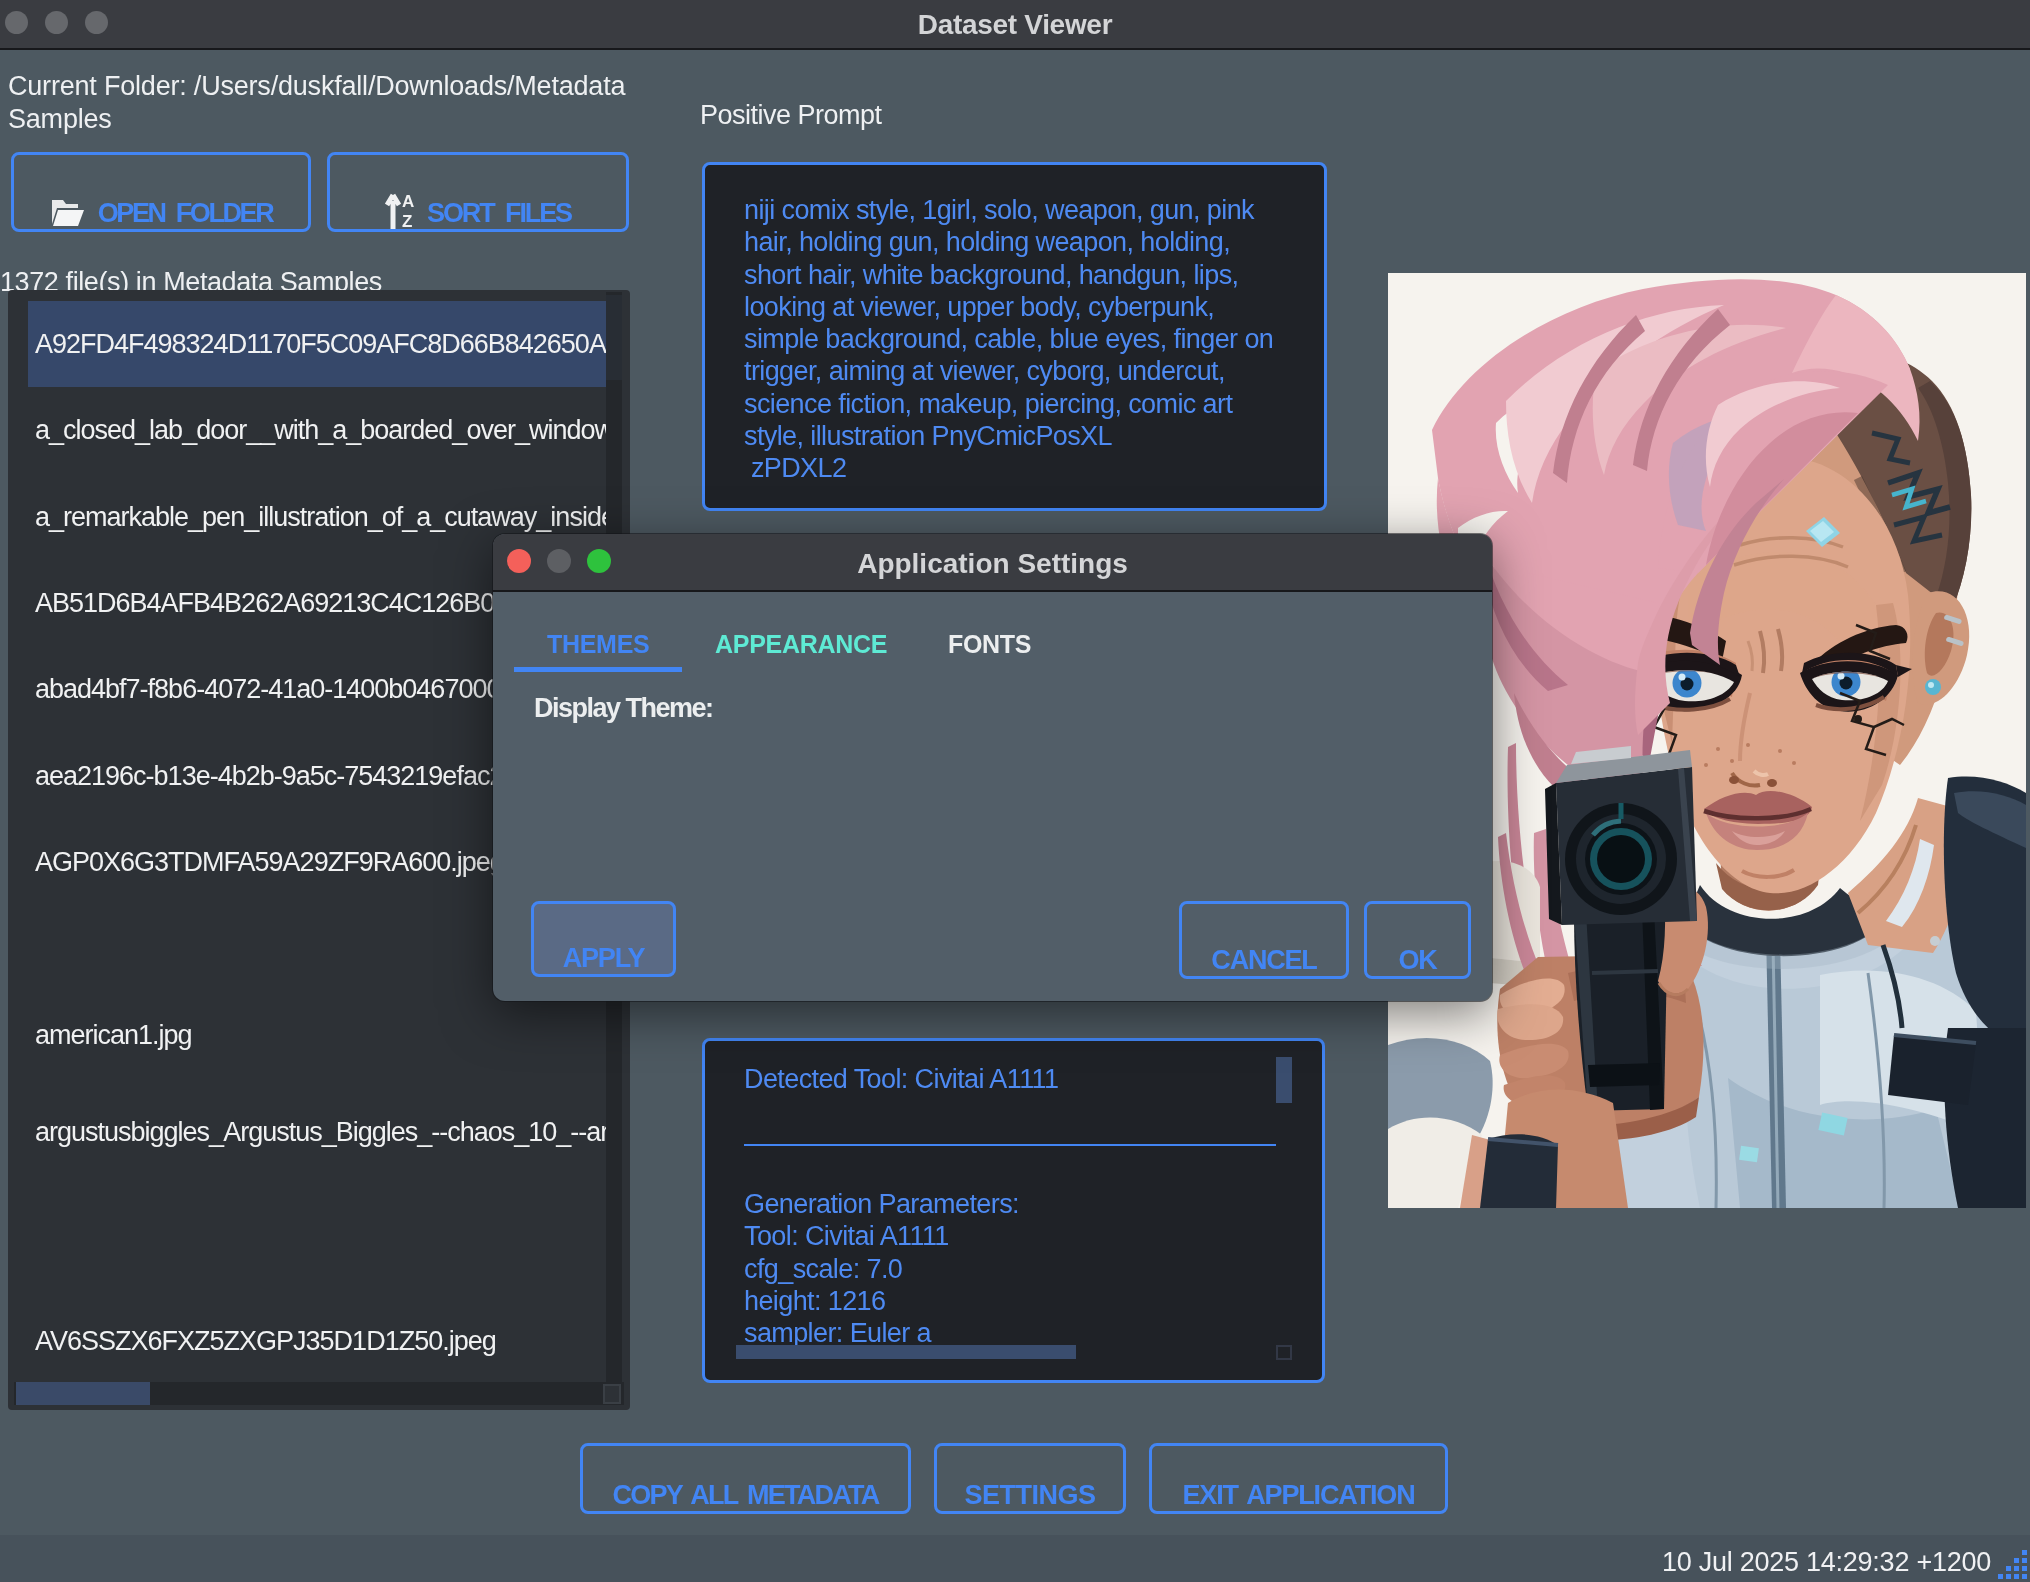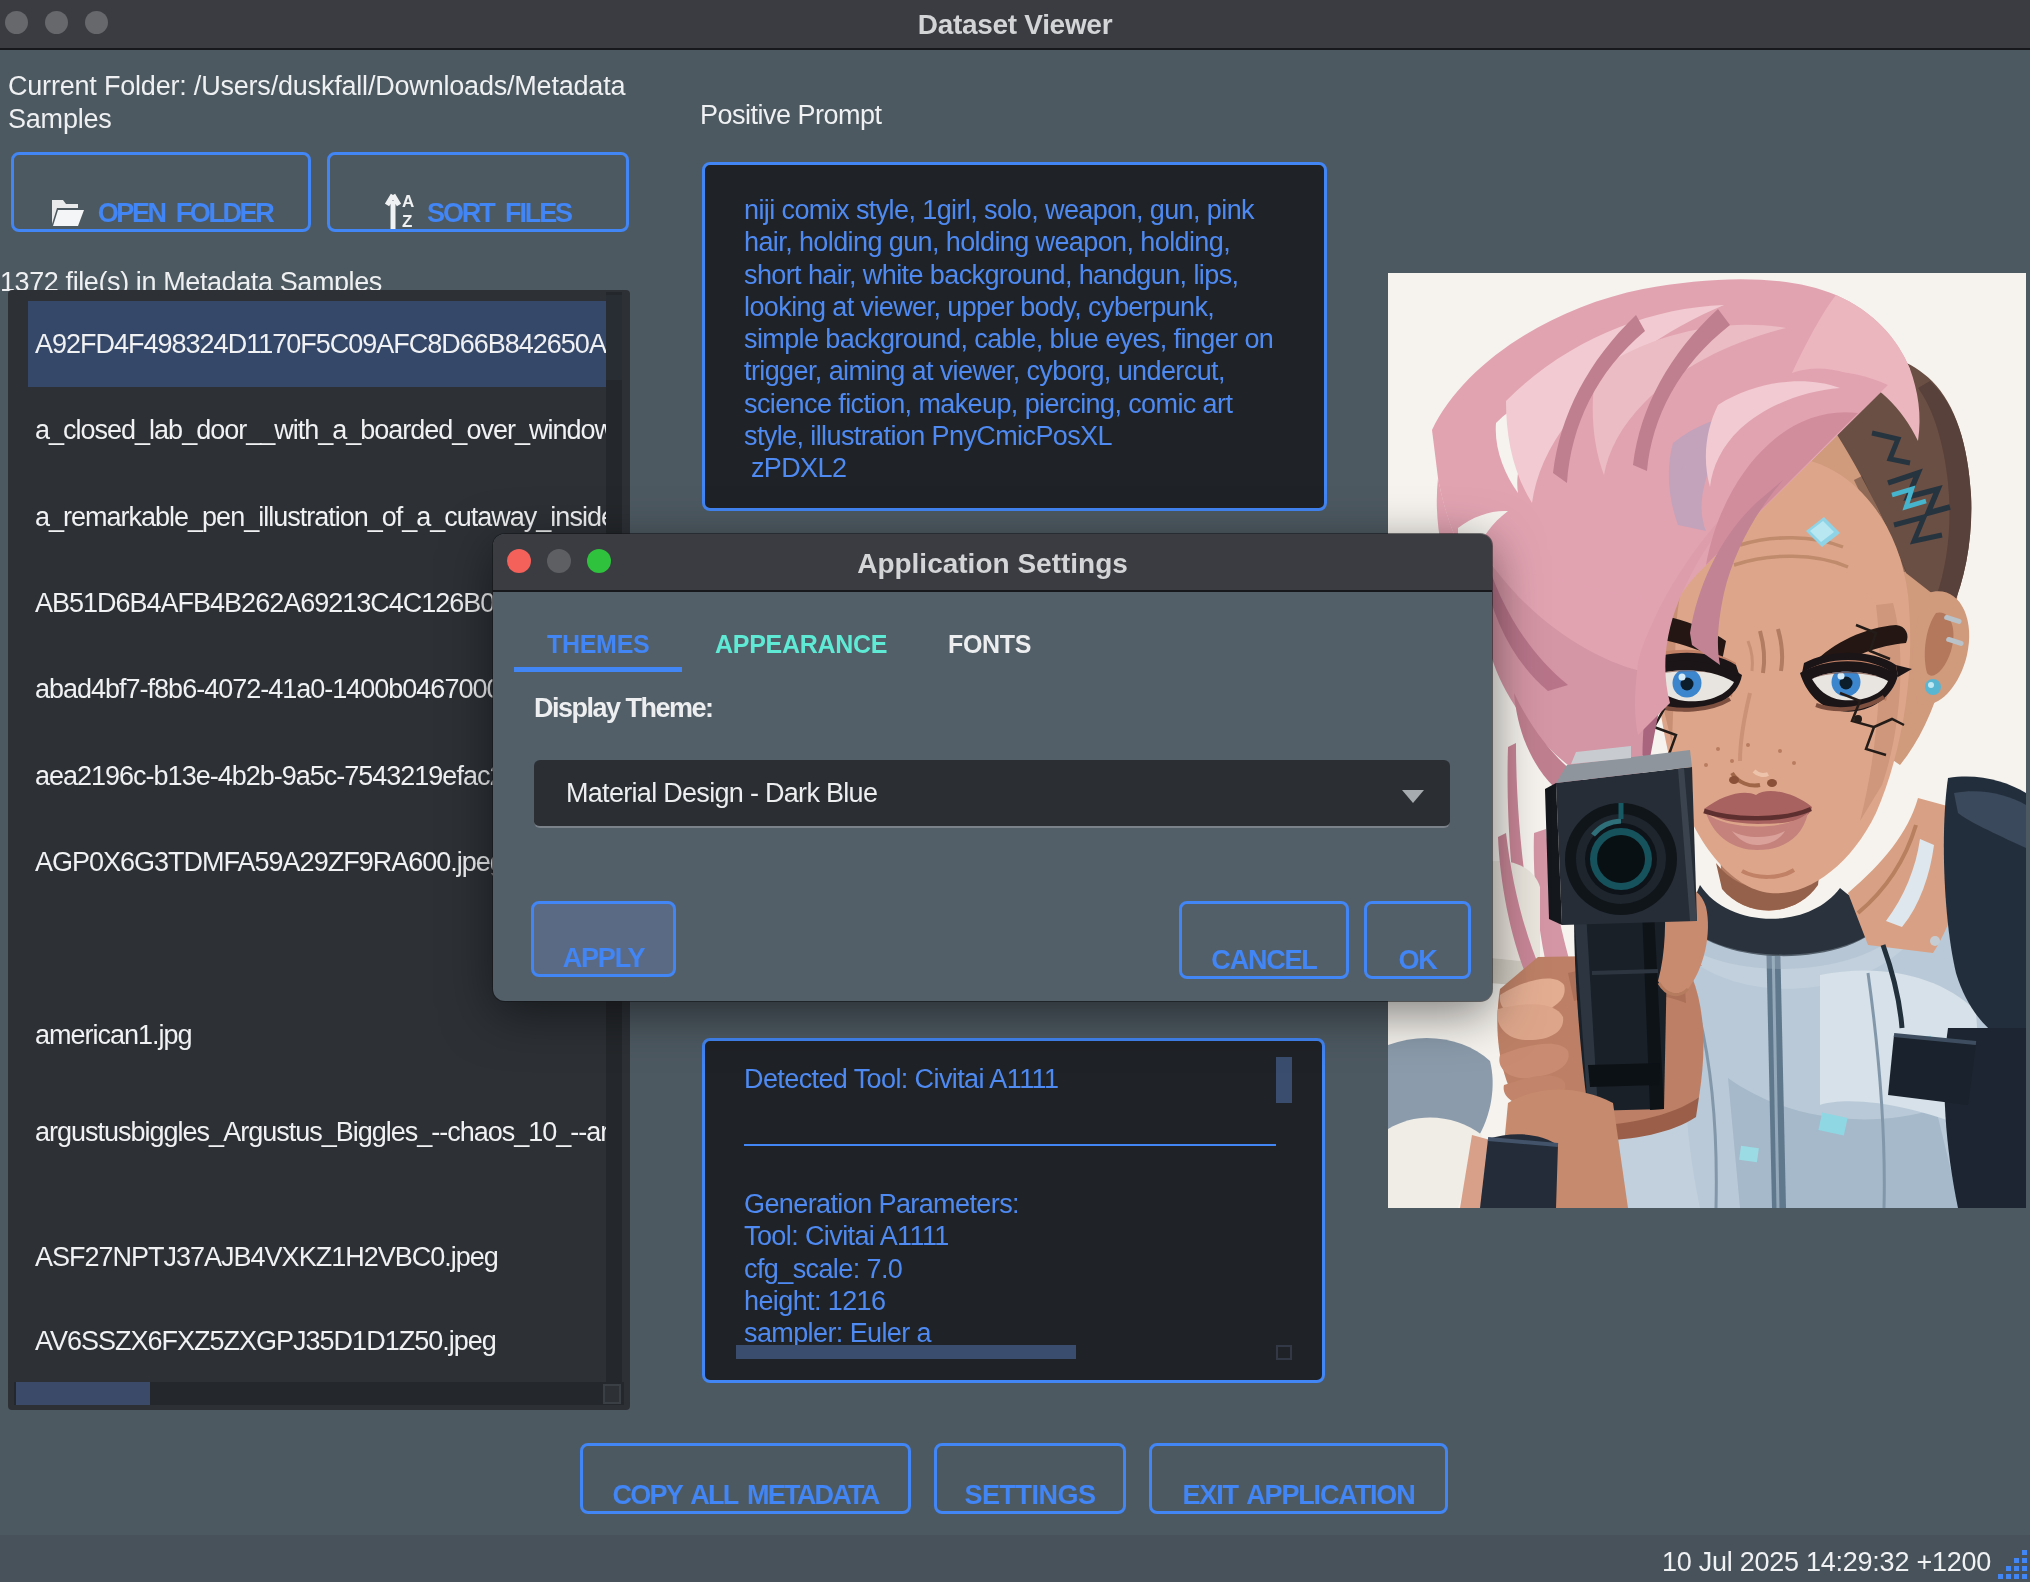--- a/index.html
+++ b/index.html
@@ -77,21 +77,20 @@
     <div id="listclip">
       <div class="row" style="top:6px;background:#36486a;">A92FD4F498324D1170F5C09AFC8D66B842650AB0C3D4E5F6.jpeg</div>
       <div class="row" style="top:92px;">a_closed_lab_door__with_a_boarded_over_window_and</div>
       <div class="row" style="top:179px;">a_remarkable_pen_illustration_of_a_cutaway_inside</div>
       <div class="row" style="top:265px;">AB51D6B4AFB4B262A69213C4C126B09FD2E.jpeg</div>
       <div class="row" style="top:351px;">abad4bf7-f8b6-4072-41a0-1400b0467000c.png</div>
       <div class="row" style="top:438px;">aea2196c-b13e-4b2b-9a5c-7543219efac2.png</div>
       <div class="row" style="top:524px;">AGP0X6G3TDMFA59A29ZF9RA600.jpeg</div>
       <div class="row" style="top:697px;">american1.jpg</div>
       <div class="row" style="top:794px;">argustusbiggles_Argustus_Biggles_--chaos_10_--ar</div>
-      <div class="row" style="top:919px;">ASF27NPTJ37AJB4VXKZ1H2VBC0.jpeg</div>
       <div class="row" style="top:1003px;">AV6SSZX6FXZ5ZXGPJ35D1D1Z50.jpeg</div>
     </div>
     <div id="htrack"></div>
     <div id="hthumb"></div>
     <div id="hcorner"></div>
   </div>
 
   <div class="abs wtxt" style="left:700px;top:100px;font-size:27px;letter-spacing:-0.5px;">Positive Prompt</div>
   <div class="darkpanel" style="left:702px;top:162px;width:625px;height:349px;"></div>
   <div class="ptext" style="left:744px;top:194px;">niji comix style, 1girl, solo, weapon, gun, pink<br>hair, holding gun, holding weapon, holding,<br>short hair, white background, handgun, lips,<br>looking at viewer, upper body, cyberpunk,<br>simple background, cable, blue eyes, finger on<br>trigger, aiming at viewer, cyborg, undercut,<br>science fiction, makeup, piercing, comic art<br>style, illustration PnyCmicPosXL<br>&nbsp;zPDXL2</div>
@@ -366,21 +365,16 @@
     <div id="dtitle"></div>
     <div class="dtl" style="left:14px;background:#f4605a;"></div>
     <div class="dtl" style="left:54px;background:#5d5f63;"></div>
     <div class="dtl" style="left:94px;background:#2ec23d;"></div>
     <div id="dtitletext">Application Settings</div>
     <div class="tab" style="left:54px;color:#4285f4;">THEMES</div>
     <div class="tab" style="left:222px;color:#5eead4;">APPEARANCE</div>
     <div class="tab" style="left:455px;color:#eceeef;">FONTS</div>
     <div id="tabline"></div>
     <div class="abs" style="left:41px;top:159px;font-size:27px;letter-spacing:-1.5px;font-weight:bold;color:#eceeef;">Display Theme:</div>
-    <div id="ddown">Material Design - Dark Blue
-      <svg width="26" height="16" viewBox="0 0 26 16" style="position:absolute;right:24px;top:28px;">
-        <path d="M2 2 L24 2 L13 15 Z" fill="#a6abb0"></path>
-      </svg>
-    </div>
     <div class="btn" style="left:38px;top:367px;width:145px;height:76px;background:#5a6a85;">APPLY</div>
     <div class="btn" style="left:686px;top:367px;width:170px;height:78px;">CANCEL</div>
     <div class="btn" style="left:871px;top:367px;width:107px;height:78px;">OK</div>
   </div>
 
 </body></html>

